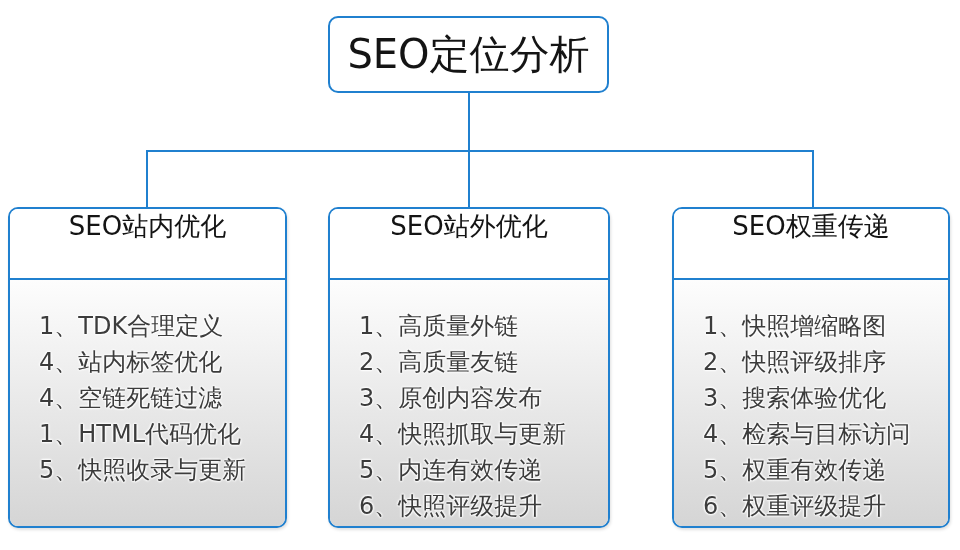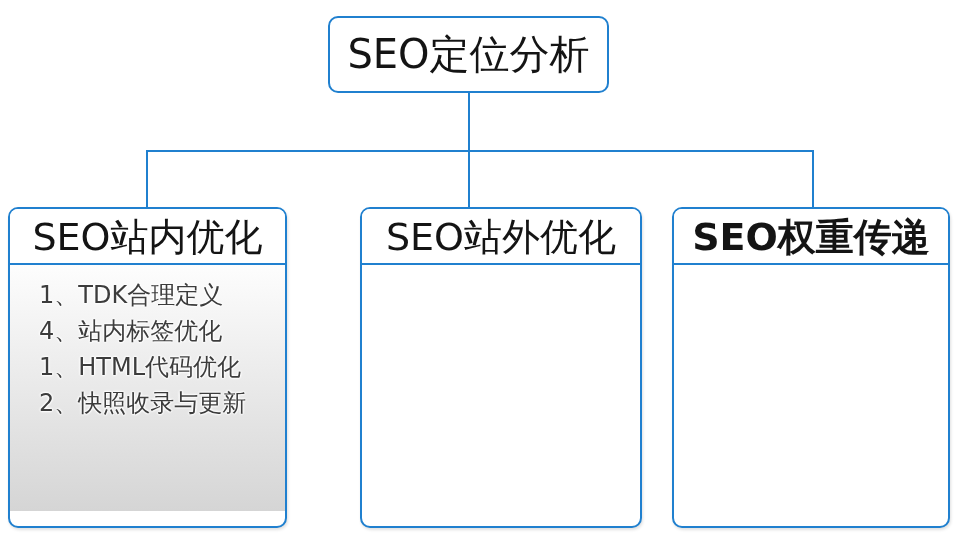--- a/index.html
+++ b/index.html
@@ -55,44 +55,44 @@
     height: 321px;
     box-sizing: border-box;
     border: 2px solid var(--accent-blue, #2080cf);
     border-radius: 10px;
     background: #ffffff;
     overflow: hidden;
     box-shadow: 1px 2px 3px rgba(0,0,0,0.12);
     z-index: 2;
   }
   .column.col1 { left: 8px;   width: 279px; }
-  .column.col2 { left: 328px; width: 282px; margin-left: 32px; }
-  .column.col3 { left: 672px; width: 278px; font-weight: bold; }
+  .column.col2 { left: 328px; width: 282px; }
+  .column.col3 { left: 672px; width: 278px; }
 
   .column-header {
-    height: 56px;
+    height: 71px;
     box-sizing: border-box;
     display: flex;
-    align-items: flex-end;
+    align-items: flex-start;
     justify-content: center;
     background: #ffffff;
     border-bottom: 2px solid var(--accent-blue, #2080cf);
-    font-size: 38px;
+    font-size: 26px;
     color: var(--header-text, #141414);
     white-space: nowrap;
   }
 
   .column-body {
     height: calc(100% - 71px);
     box-sizing: border-box;
     background: linear-gradient(
       var(--body-gradient-top, #fdfdfd),
       var(--body-gradient-bottom, #d5d5d5)
     );
-    padding: 12px 0 0 29px;
+    padding: 28px 0 0 29px;
   }
 
   .item {
     font-size: 24px;
     line-height: 36px;
     color: var(--item-text, #3c3c3c);
     white-space: nowrap;
     text-shadow: 0 1px 2px #ffffff, 1px 0 2px #ffffff,
                  0 -1px 2px #ffffff, -1px 0 2px #ffffff;
   }
@@ -112,30 +112,47 @@
   <div class="line drop2"></div>
   <div class="line drop3"></div>
 
   <div class="column col1">
     <div class="column-header">
       <span>SEO站内优化</span>
     </div>
     <div class="column-body">
       <div class="item">1、TDK合理定义</div>
       <div class="item">4、站内标签优化</div>
+      <div class="item">4、空链死链过滤</div>
       <div class="item">1、HTML代码优化</div>
-      <div class="item">2、快照收录与更新</div>
+      <div class="item">5、快照收录与更新</div>
     </div>
   </div>
 
   <div class="column col2">
     <div class="column-header">
       <span>SEO站外优化</span>
     </div>
+    <div class="column-body">
+      <div class="item">1、高质量外链</div>
+      <div class="item">2、高质量友链</div>
+      <div class="item">3、原创内容发布</div>
+      <div class="item">4、快照抓取与更新</div>
+      <div class="item">5、内连有效传递</div>
+      <div class="item">6、快照评级提升</div>
+    </div>
   </div>
 
   <div class="column col3">
     <div class="column-header">
       <span>SEO权重传递</span>
     </div>
+    <div class="column-body">
+      <div class="item">1、快照增缩略图</div>
+      <div class="item">2、快照评级排序</div>
+      <div class="item">3、搜索体验优化</div>
+      <div class="item">4、检索与目标访问</div>
+      <div class="item">5、权重有效传递</div>
+      <div class="item">6、权重评级提升</div>
+    </div>
   </div>
 
 </div>
 
 </body></html>

